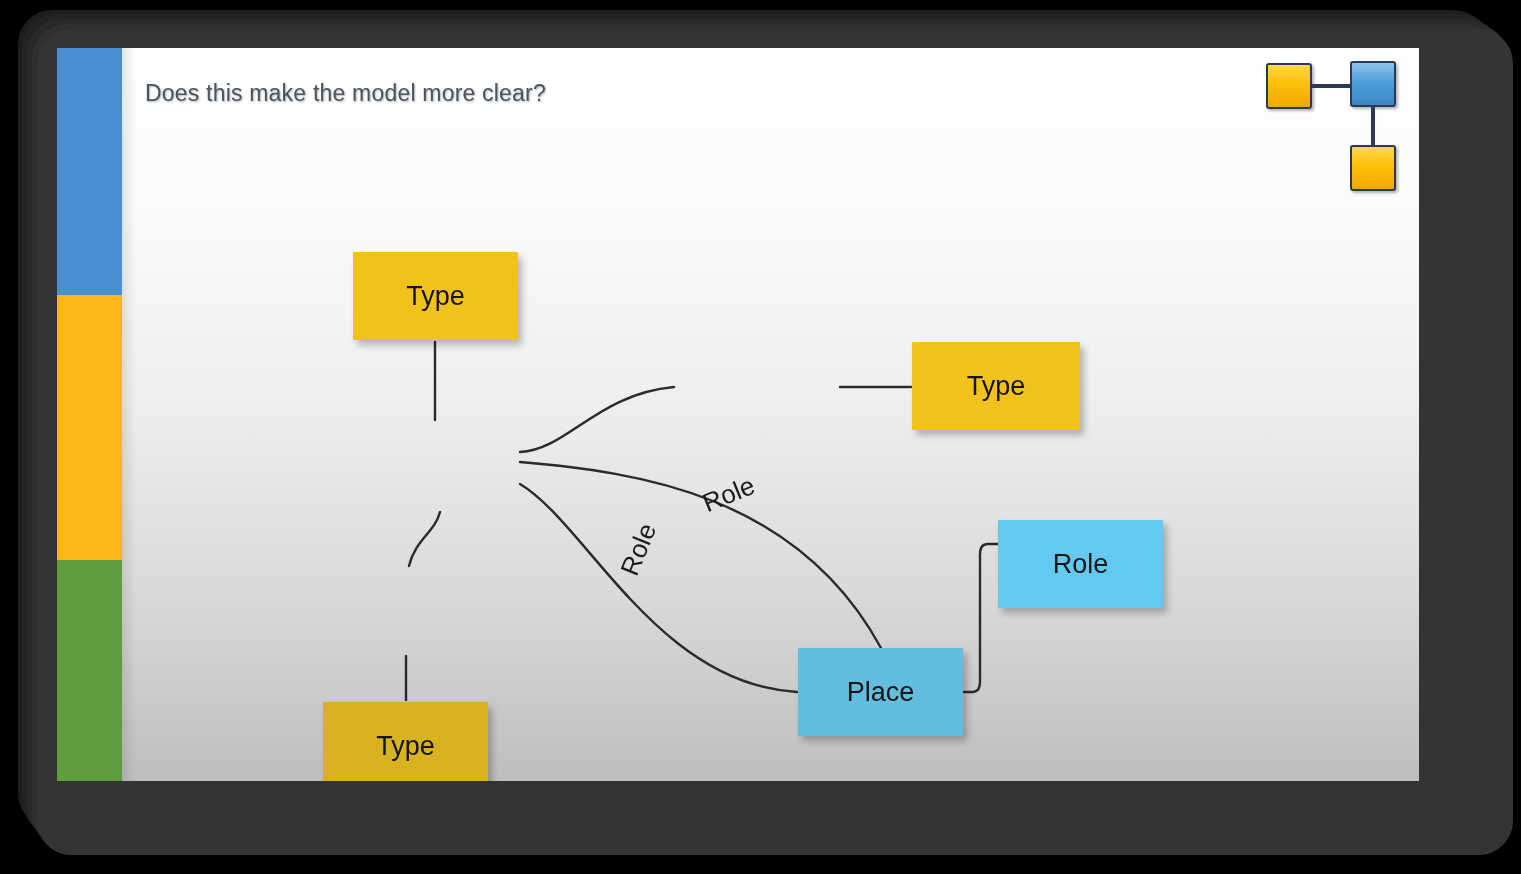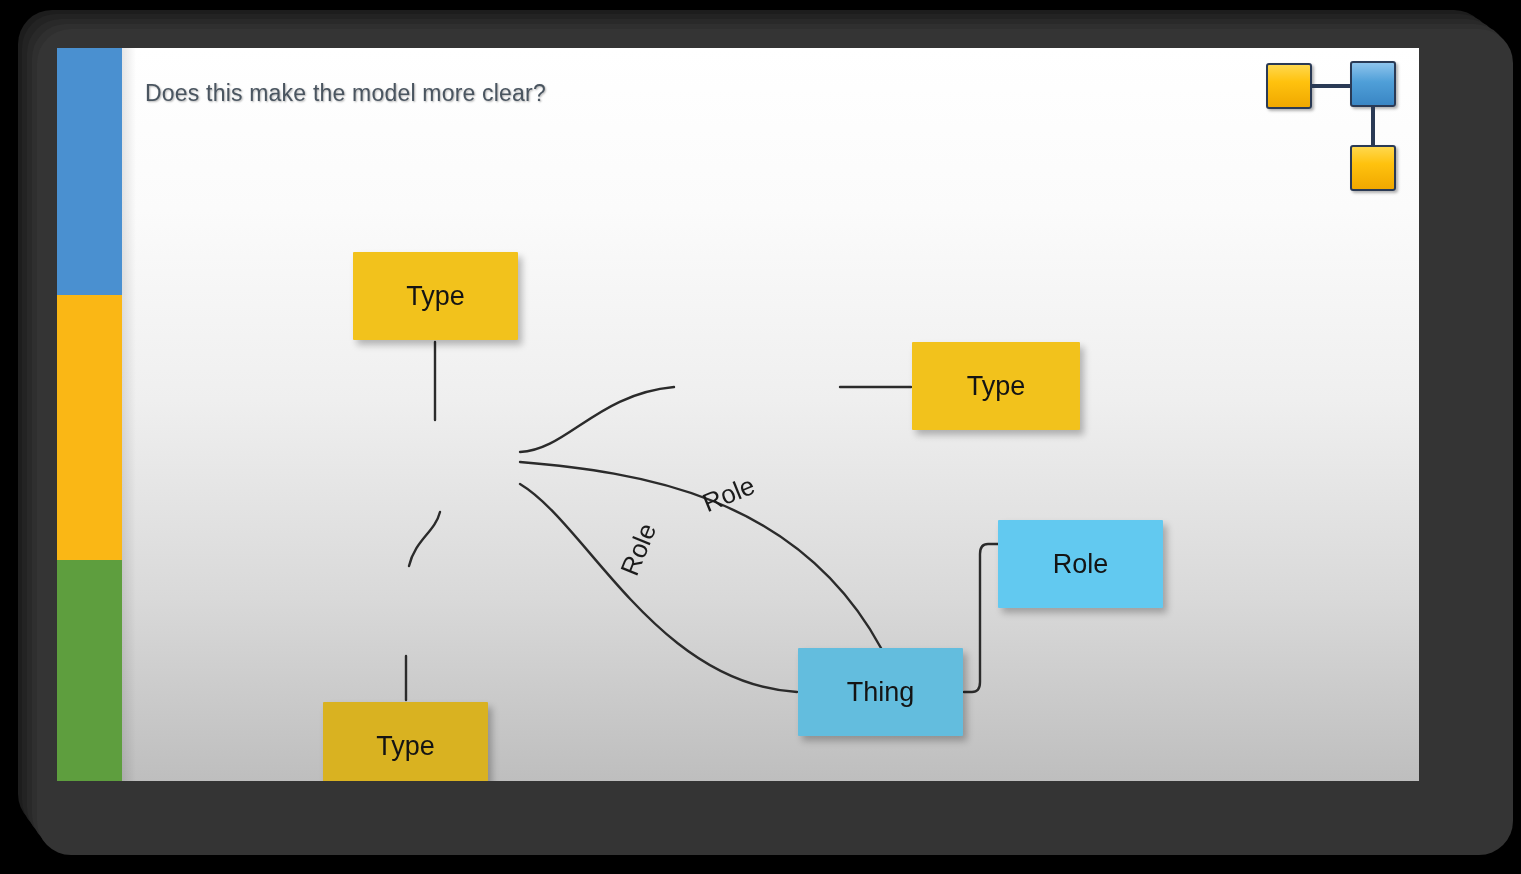--- a/index.html
+++ b/index.html
@@ -180,21 +180,21 @@
       <div class="node n-yellow" style="left:855px; top:288px; width:168px; height:88px;">
         <span>Type</span>
       </div>
 
 
       <div class="node n-yellow-dark" style="left:266px; top:648px; width:165px; height:88px;">
         <span>Type</span>
       </div>
 
       <div class="node n-blue-dark" style="left:741px; top:594px; width:165px; height:88px;">
-        <span>Thing</span>
+        <span>Place</span>
       </div>
 
       <div class="node n-blue" style="left:941px; top:466px; width:165px; height:88px;">
         <span>Role</span>
       </div>
 
       <div class="edge-label" style="left:645px; top:425px; transform:rotate(-22deg);">Role</div>
 
       <div class="edge-label" style="left:555px; top:480px; transform:rotate(-68deg);">Role</div>
 

